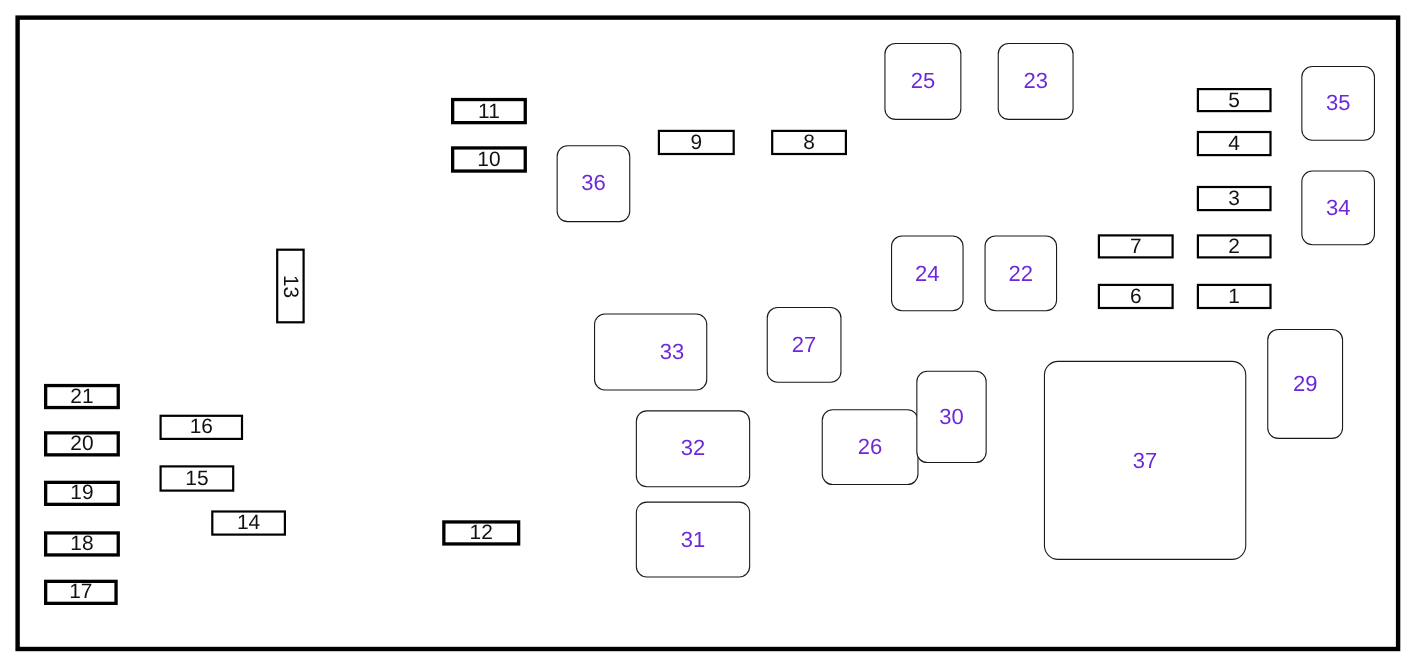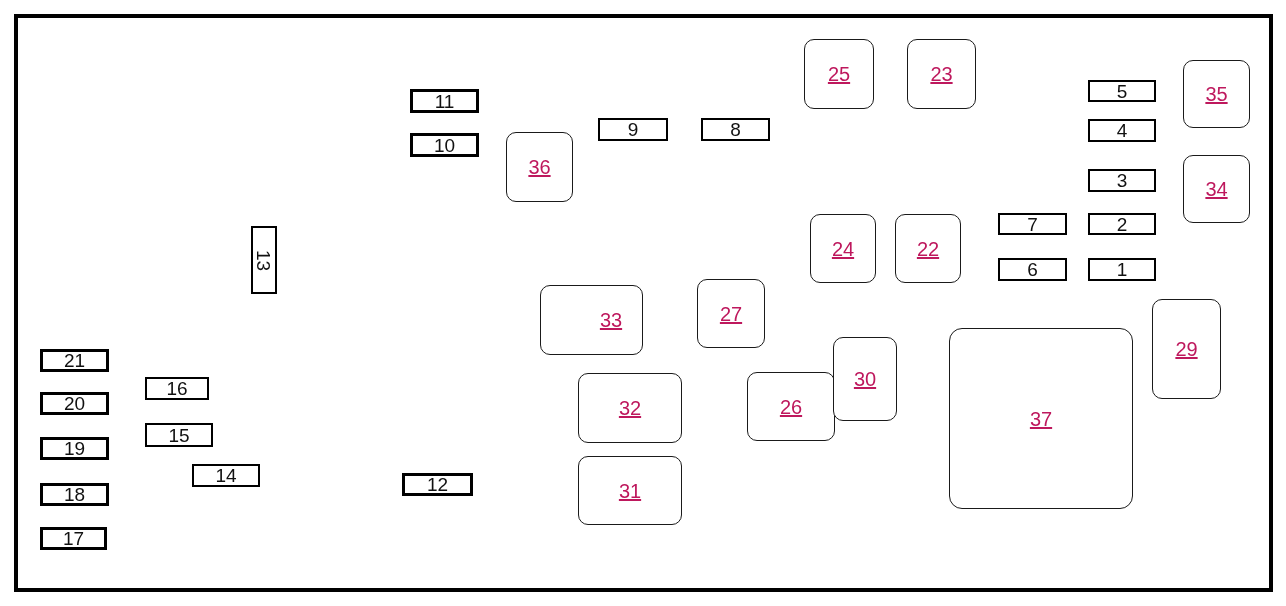--- a/index.html
+++ b/index.html
@@ -45,22 +45,21 @@
   .relay {
     border: 1.6px solid #1a1a1a;
     border-radius: 10px;
   }
   .relay.big {
     border-radius: 13px;
   }
   .relay .label {
     font-size: 20px;
     line-height: 1;
-    color: #be185d;
-    text-decoration: underline;
+    color: #6d28d9;
   }
   .fuse.rotated .label {
     transform: rotate(90deg);
   }
 </style>
 </head>
 <body>
 
 <div class="stage">
   <div class="outer-border"></div>
@@ -103,21 +102,21 @@
       </div>
       <div class="fuse rotated" style="left: 251px; top: 226px; width: 26px; height: 68px; border-width: 2px;">
         <span class="label">13</span>
       </div>
       <div class="fuse" style="left: 192px; top: 464px; width: 68px; height: 23px; border-width: 2px;">
         <span class="label">14</span>
       </div>
       <div class="fuse" style="left: 145px; top: 423px; width: 68px; height: 24px; border-width: 2px;">
         <span class="label">15</span>
       </div>
-      <div class="fuse" style="left: 145px; top: 377px; width: 64px; height: 23px; border-width: 2px;">
+      <div class="fuse" style="left: 145px; top: 377px; width: 76px; height: 23px; border-width: 2px;">
         <span class="label">16</span>
       </div>
       <div class="fuse" style="left: 40px; top: 527px; width: 67px; height: 23px; border-width: 3px;">
         <span class="label">17</span>
       </div>
       <div class="fuse" style="left: 40px; top: 483px; width: 69px; height: 23px; border-width: 3px;">
         <span class="label">18</span>
       </div>
       <div class="fuse" style="left: 40px; top: 437px; width: 69px; height: 23px; border-width: 3px;">
         <span class="label">19</span>

